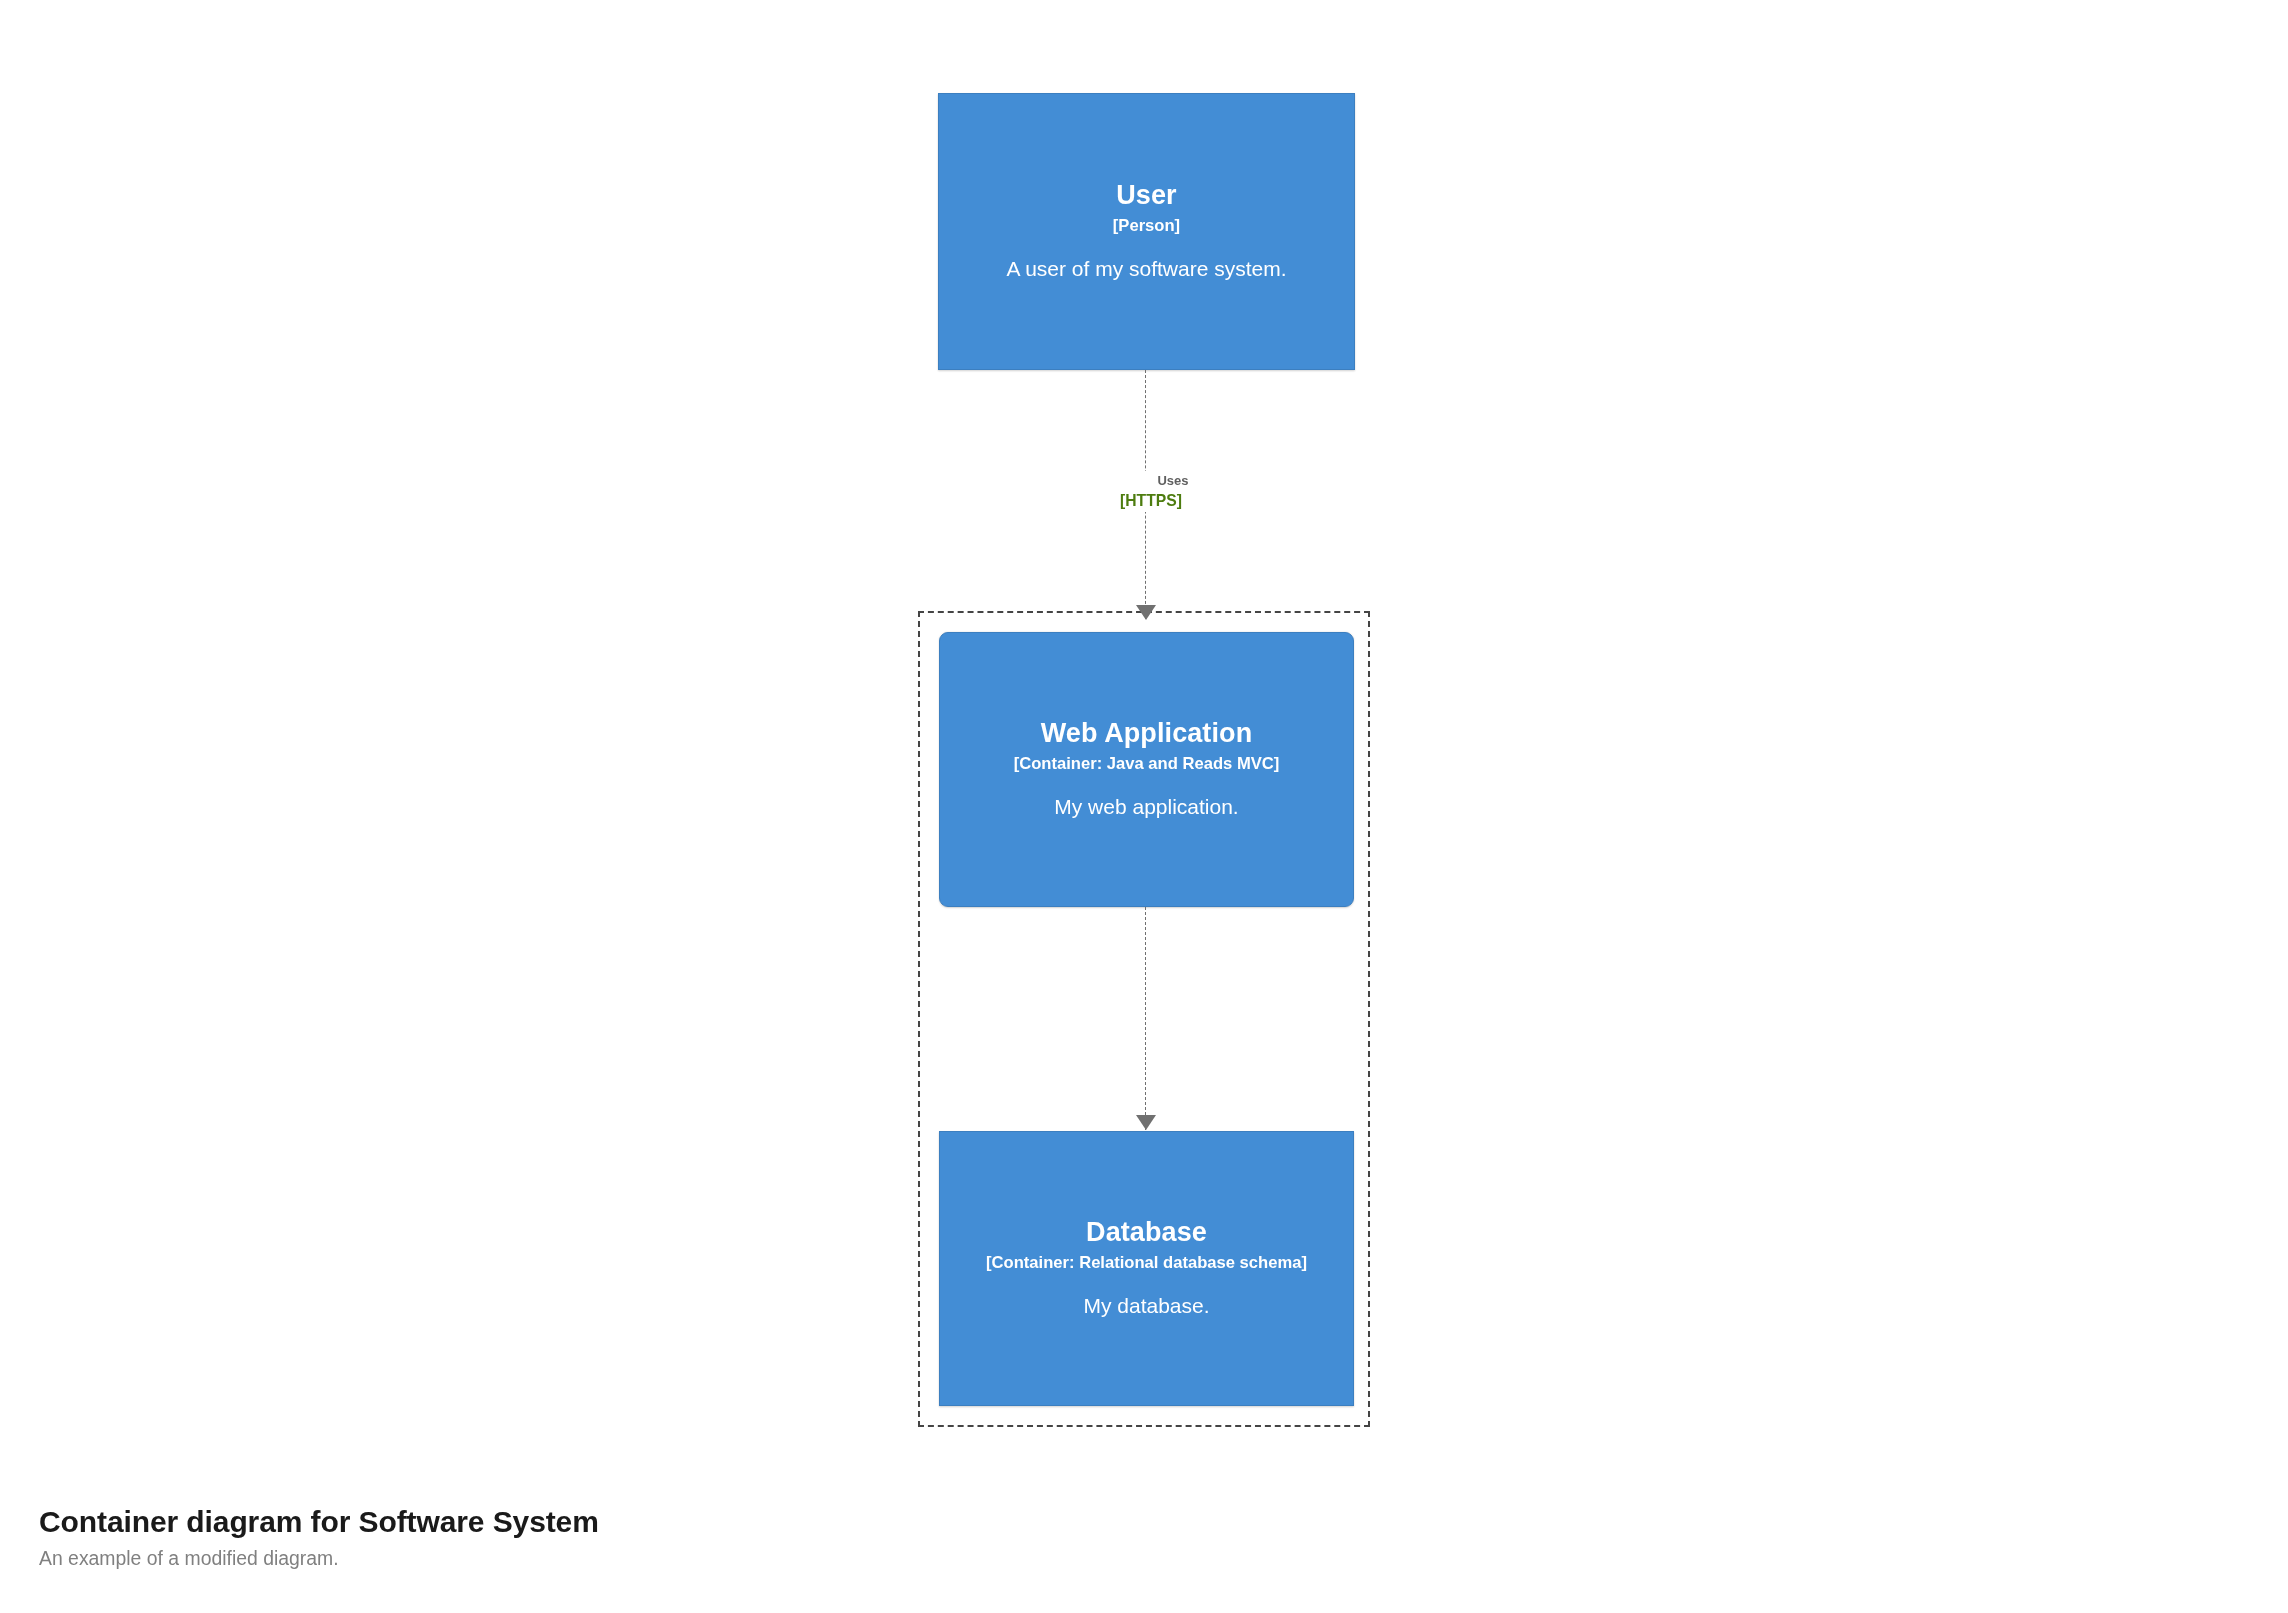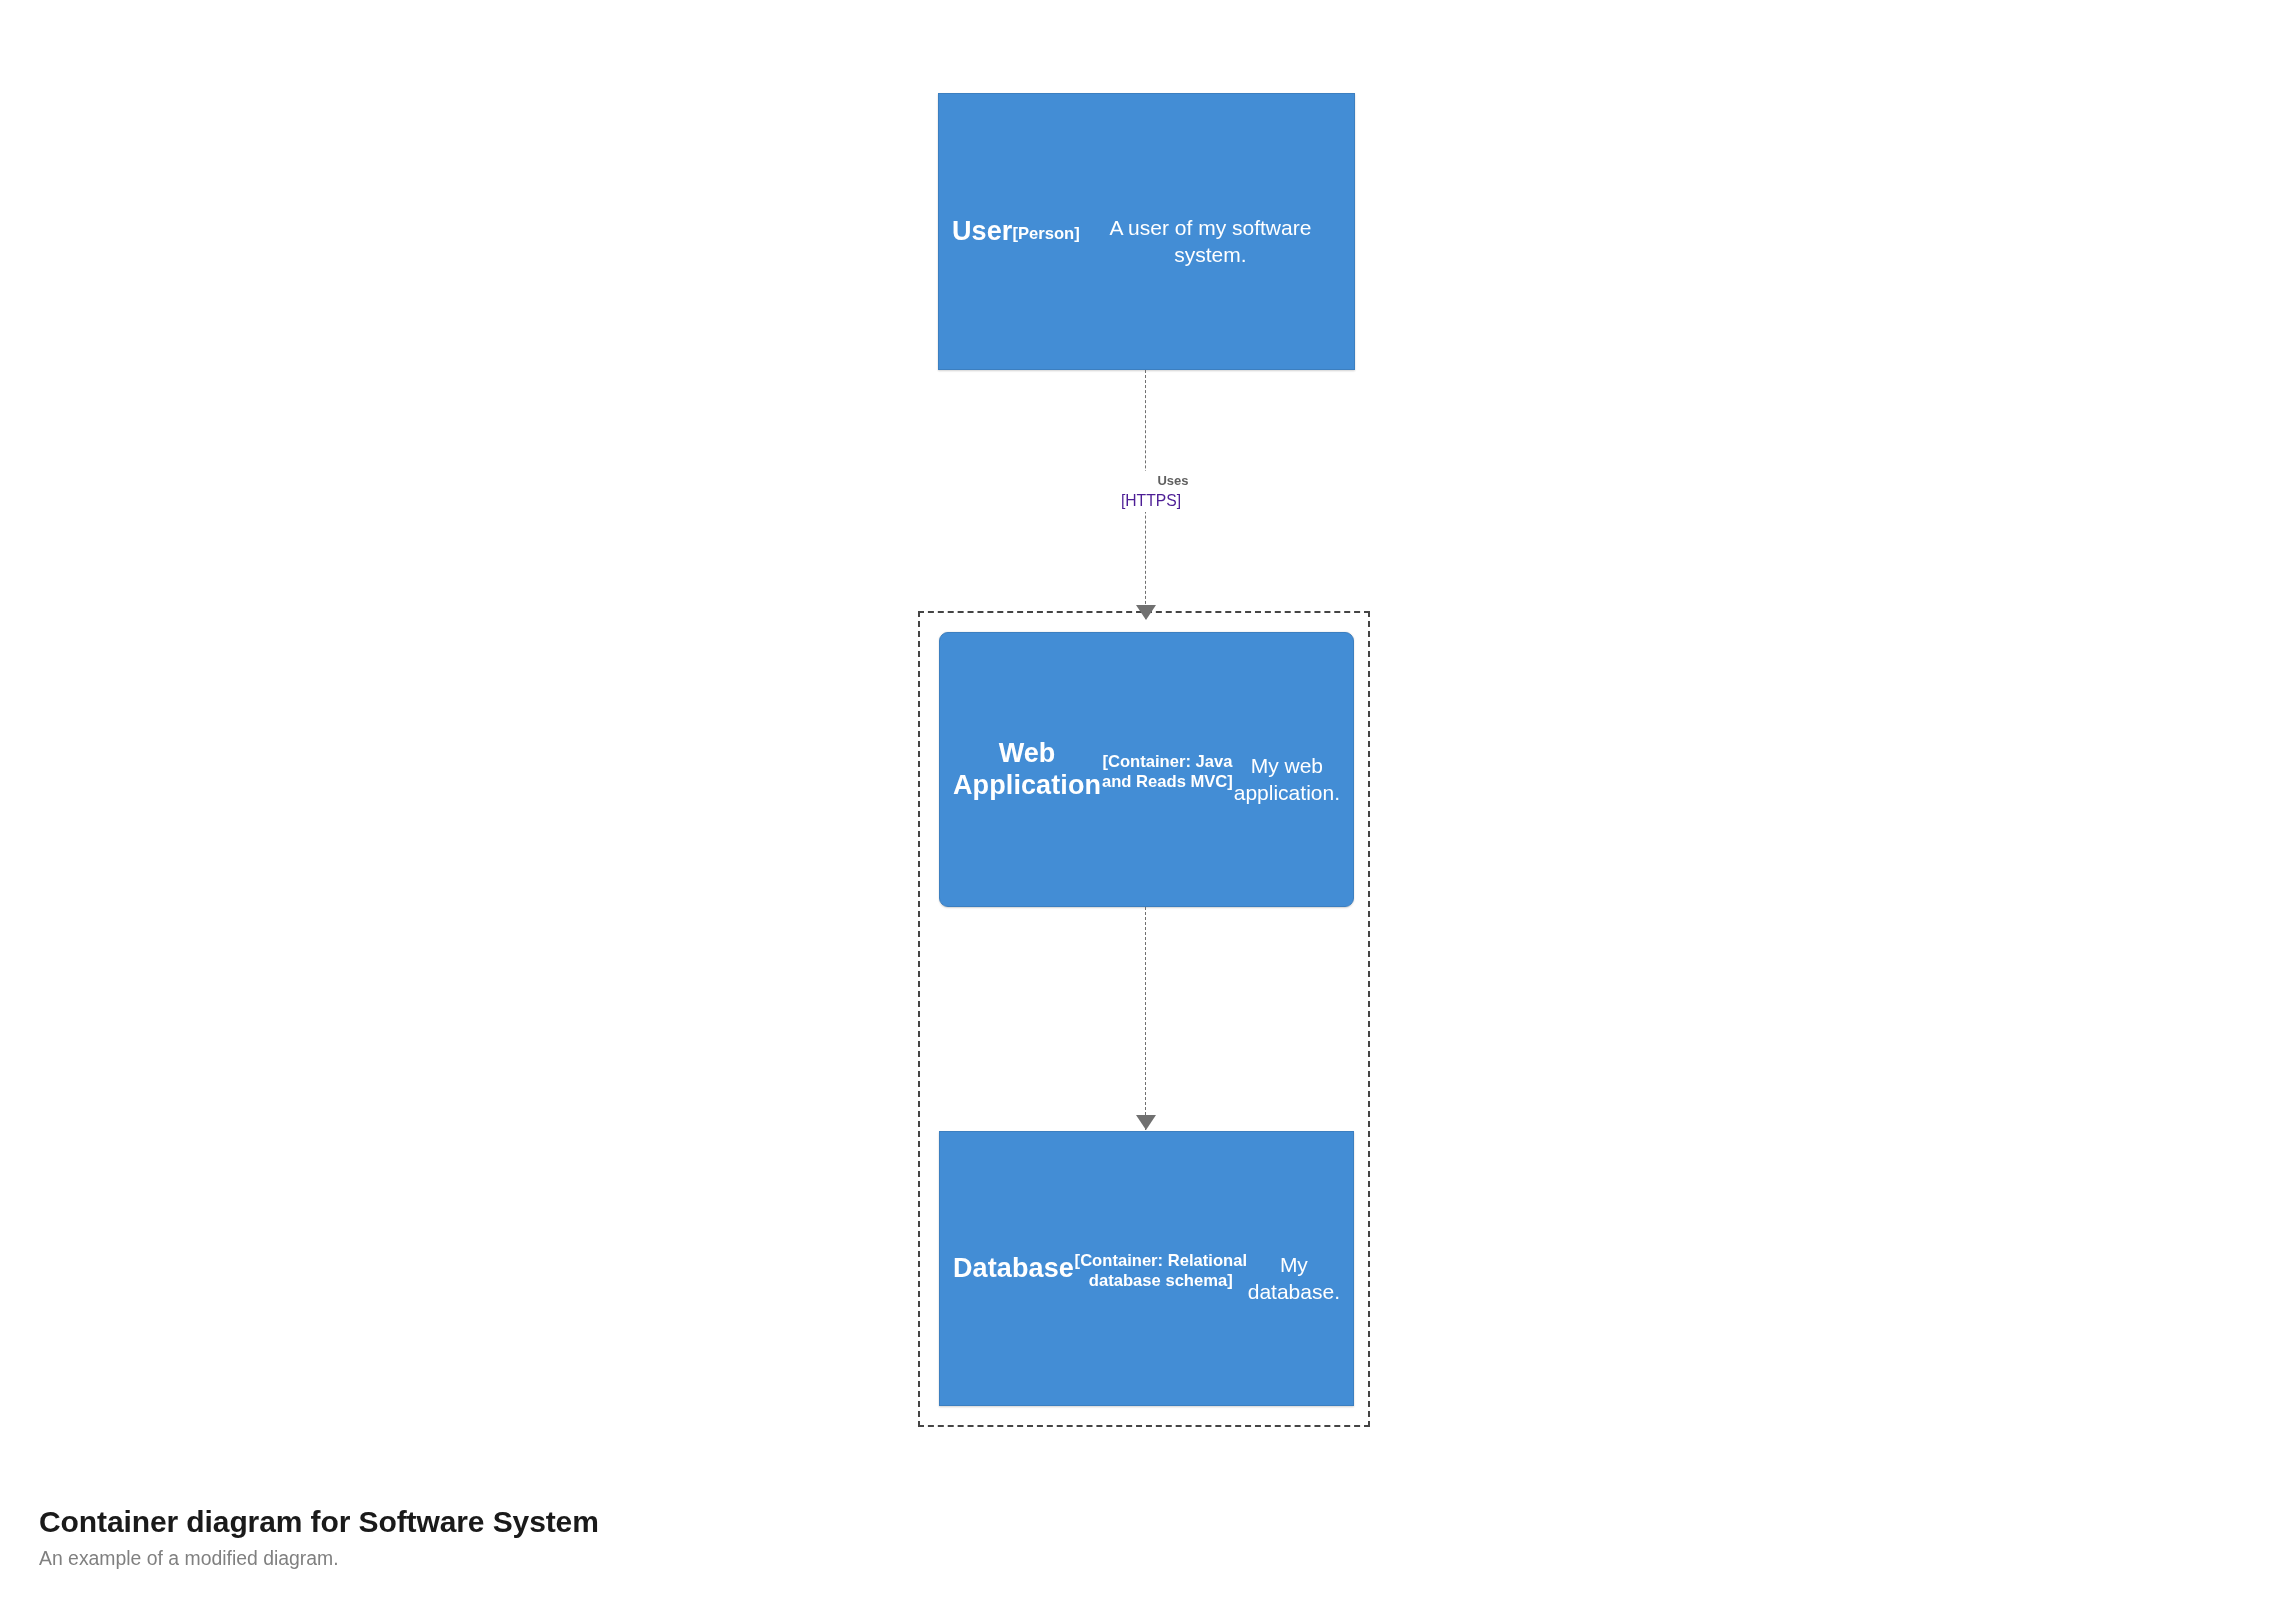--- a/index.html
+++ b/index.html
@@ -34,21 +34,21 @@
     background: transparent;
   }
 
   
   .node {
     position: absolute;
     box-sizing: border-box;
     background: #438dd5;
     border: 0.9px solid #3c7fc0;
     display: flex;
-    flex-direction: row;
+    flex-direction: column;
     align-items: center;
     justify-content: center;
     text-align: center;
     color: #ffffff;
     padding: 0 13px;
     box-shadow: 0 0.9px 1.8px rgba(0,0,0,0.18);
   }
   .node .node-name {
     font-size: 27px;
     font-weight: bold;
@@ -92,22 +92,22 @@
   }
   .rel-label .rel-desc {
     font-size: 13px;
     font-weight: bold;
     color: #606060;
     display: block;
     margin-left: 44px;
   }
   .rel-label .rel-tech {
     font-size: 15.7px;
-    font-weight: normal;
-    color: #4c1d95;
+    font-weight: bold;
+    color: #4d7c0f;
     display: block;
     margin-top: 1.8px;
   }
 
   
   #caption {
     position: absolute;
     left: 39px;
     top: 1503px;
     width: 1292px;

